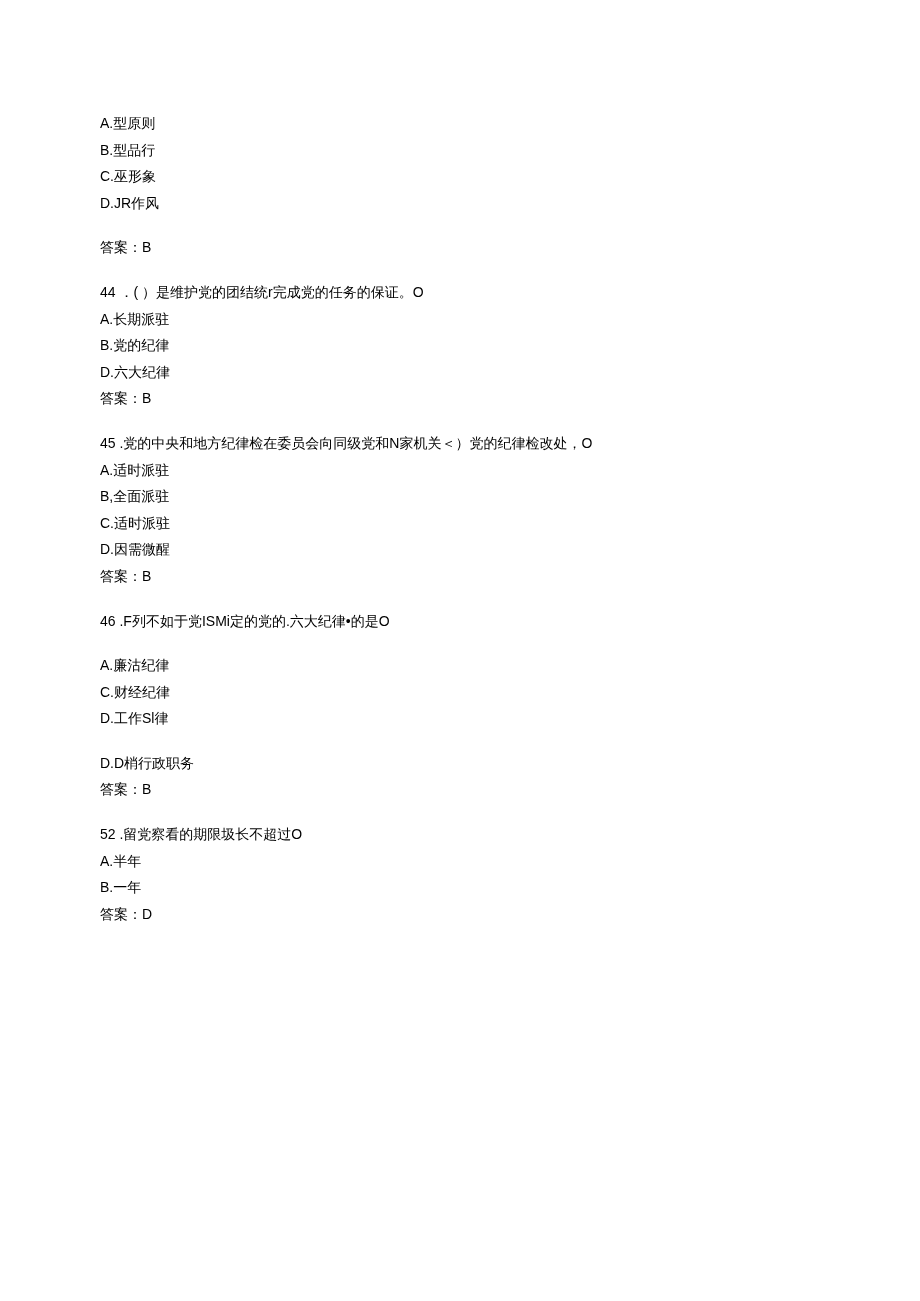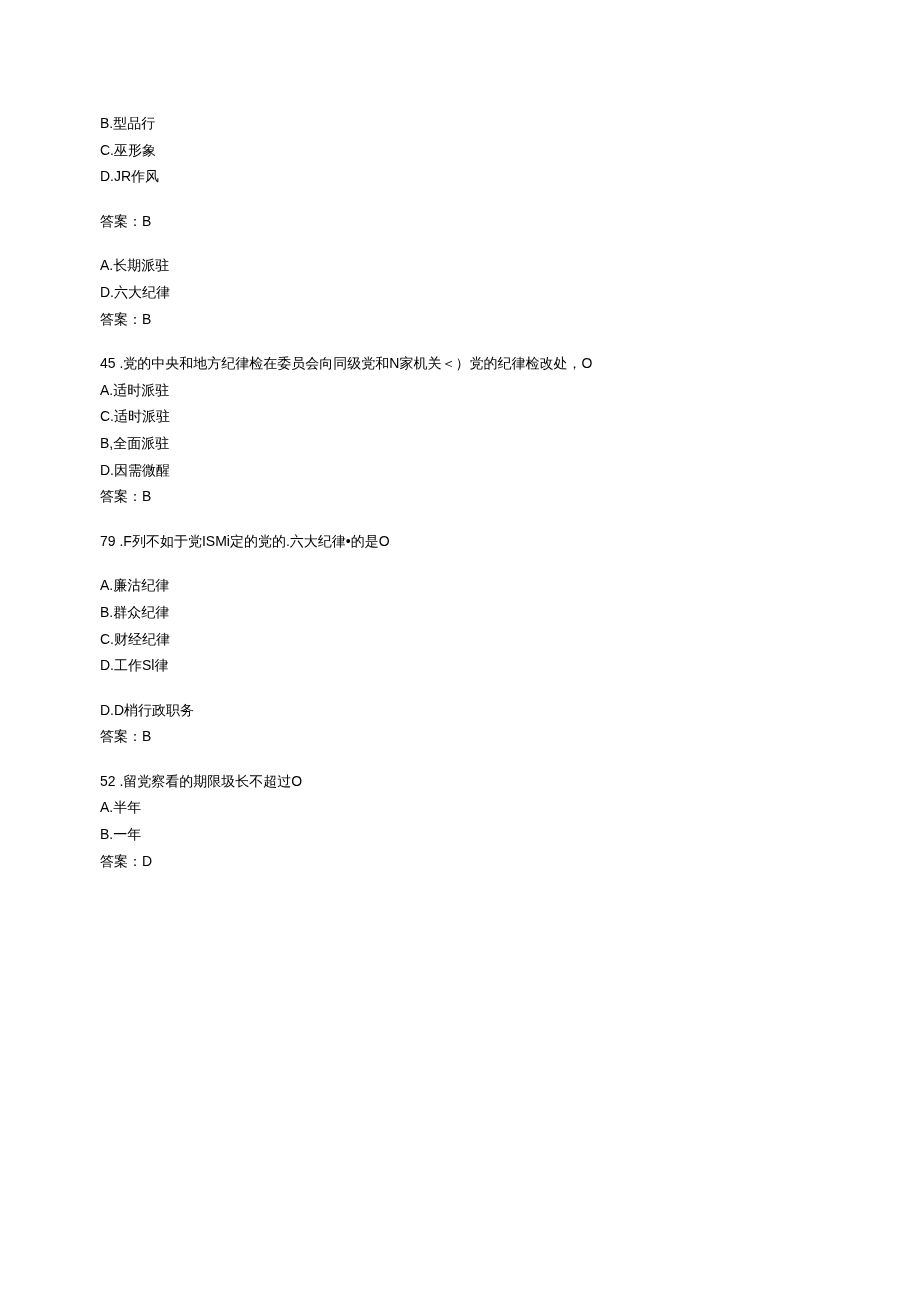--- a/index.html
+++ b/index.html
@@ -23,41 +23,43 @@
   }
   .spacer {
     height: 18px;
   }
 </style>
 </head>
 <body>
 
 <div class="page">
   <div id="content">
+      <p class="line">A.型原则</p>
       <p class="line">B.型品行</p>
       <p class="line">C.巫形象</p>
       <p class="line">D.JR作风</p>
       <div class="spacer"></div>
       <p class="line">答案：B</p>
       <div class="spacer"></div>
+      <p class="line">44 ．( ）是维护党的团结统r完成党的任务的保证。O</p>
       <p class="line">A.长期派驻</p>
+      <p class="line">B.党的纪律</p>
       <p class="line">D.六大纪律</p>
       <p class="line">答案：B</p>
       <div class="spacer"></div>
       <p class="line">45   .党的中央和地方纪律检在委员会向同级党和N家机关＜）党的纪律检改处，O</p>
       <p class="line">A.适时派驻</p>
+      <p class="line">B,全面派驻</p>
       <p class="line">C.适时派驻</p>
-      <p class="line">B,全面派驻</p>
       <p class="line">D.因需微醒</p>
       <p class="line">答案：B</p>
       <div class="spacer"></div>
-      <p class="line">79   .F列不如于党ISMi定的党的.六大纪律•的是O</p>
+      <p class="line">46   .F列不如于党ISMi定的党的.六大纪律•的是O</p>
       <div class="spacer"></div>
       <p class="line">A.廉沽纪律</p>
-      <p class="line">B.群众纪律</p>
       <p class="line">C.财经纪律</p>
       <p class="line">D.工作Sl律</p>
       <div class="spacer"></div>
       <p class="line">D.D梢行政职务</p>
       <p class="line">答案：B</p>
       <div class="spacer"></div>
       <p class="line">52   .留党察看的期限圾长不超过O</p>
       <p class="line">A.半年</p>
       <p class="line">B.一年</p>
       <p class="line">答案：D</p>

